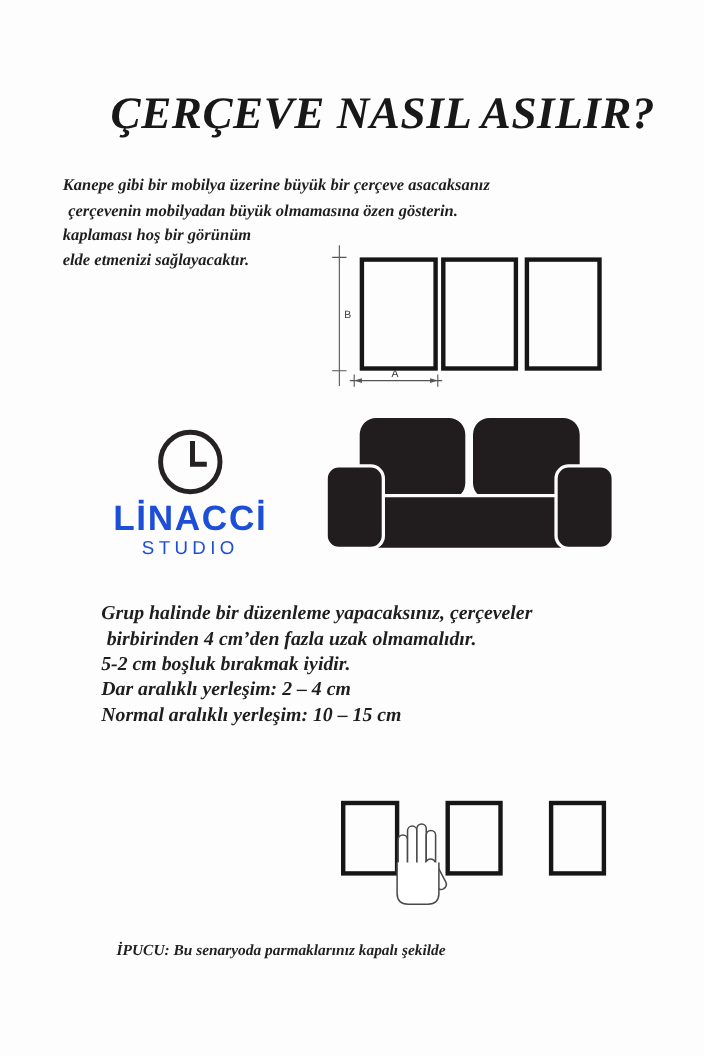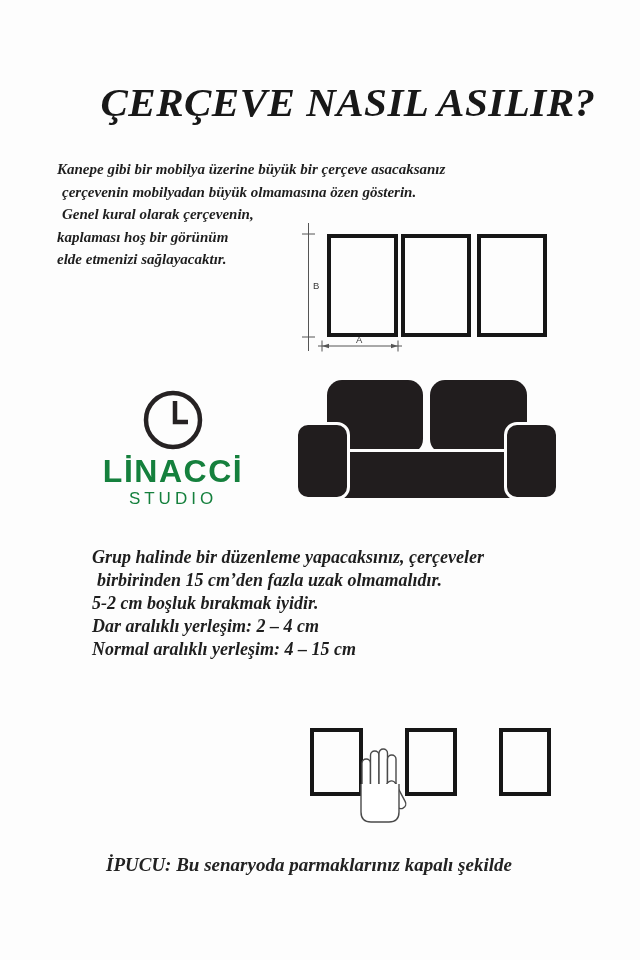--- a/index.html
+++ b/index.html
@@ -17,25 +17,25 @@
     color:#181818;
     margin-left:21px;
   }
 
   
   .para { position:absolute; font-style:italic; font-weight:600; white-space:nowrap; }
   .intro { left:57px; top:158px; font-size:15px; line-height:22.5px; }
   .intro .indent { padding-left:5px; }
   .spacing-rules { left:92px; top:546px; font-size:18px; line-height:23px; }
   .spacing-rules .indent { padding-left:5px; }
-  .tip { left:106px; top:854px; font-size:19px; line-height:21px; font-weight:700; color:#222222; }
+  .tip { left:106px; top:854px; font-size:14px; line-height:21px; font-weight:700; color:#222222; }
 
   
   .logo { position:absolute; left:101px; top:388px; width:144px; text-align:center;
-          font-family:"Liberation Sans", sans-serif; color:#15803d; }
+          font-family:"Liberation Sans", sans-serif; color:#1d4ed8; }
   .logo svg { display:block; margin:0 auto; }
   .logo-name { font-size:32px; font-weight:600; letter-spacing:1.5px; line-height:1.05; margin-top:3px; }
   .logo-sub  { font-size:17px; font-weight:400; letter-spacing:4px; margin-top:0; }
 
   
   .diagram { position:absolute; }
   .diagram-frames-top { left:300px; top:220px; }
   .diagram-frames-bottom { left:300px; top:713px; }
   .dim-label { font-family:"Liberation Sans", sans-serif; font-size:9.5px; fill:#3a3a3a; }
 
@@ -54,21 +54,20 @@
 </head>
 <body>
 
 <div class="page">
 
   <div class="title">ÇERÇEVE NASIL ASILIR?</div>
 
   <div class="para intro">
     <div>Kanepe gibi bir mobilya üzerine büyük bir çerçeve asacaksanız</div>
     <div class="indent">çerçevenin mobilyadan büyük olmamasına özen gösterin.</div>
-    <div class="indent">Genel kural olarak çerçevenin,</div>
     <div>kaplaması hoş bir görünüm</div>
     <div>elde etmenizi sağlayacaktır.</div>
   </div>
 
   <div class="diagram diagram-frames-top">
     <svg width="258" height="134" viewBox="0 0 258 134">
 
       <line x1="8.5" y1="3" x2="8.5" y2="131" stroke="#555555" stroke-width="1"></line>
       <line x1="2" y1="14" x2="15" y2="14" stroke="#555555" stroke-width="1"></line>
       <line x1="2" y1="117" x2="15" y2="117" stroke="#555555" stroke-width="1"></line>
@@ -99,24 +98,24 @@
   <div class="sofa">
     <div class="back-l"></div>
     <div class="back-r"></div>
     <div class="seat"></div>
     <div class="arm-l"></div>
     <div class="arm-r"></div>
   </div>
 
   <div class="para spacing-rules">
     <div>Grup halinde bir düzenleme yapacaksınız, çerçeveler</div>
-    <div class="indent">birbirinden 15 cm’den fazla uzak olmamalıdır.</div>
+    <div class="indent">birbirinden 4 cm’den fazla uzak olmamalıdır.</div>
     <div>5-2 cm boşluk bırakmak iyidir.</div>
     <div>Dar aralıklı yerleşim: 2 – 4 cm</div>
-    <div>Normal aralıklı yerleşim: 4 – 15 cm</div>
+    <div>Normal aralıklı yerleşim: 10 – 15 cm</div>
   </div>
 
   <div class="diagram diagram-frames-bottom">
     <svg width="260" height="118" viewBox="0 0 260 118">
       <rect x="12" y="17" width="49" height="64" fill="none" stroke="#161616" stroke-width="4"></rect>
       <rect x="107" y="17" width="48" height="64" fill="none" stroke="#161616" stroke-width="4"></rect>
       <rect x="201" y="17" width="48" height="64" fill="none" stroke="#161616" stroke-width="4"></rect>
 
       <g transform="translate(56,33)">
 

